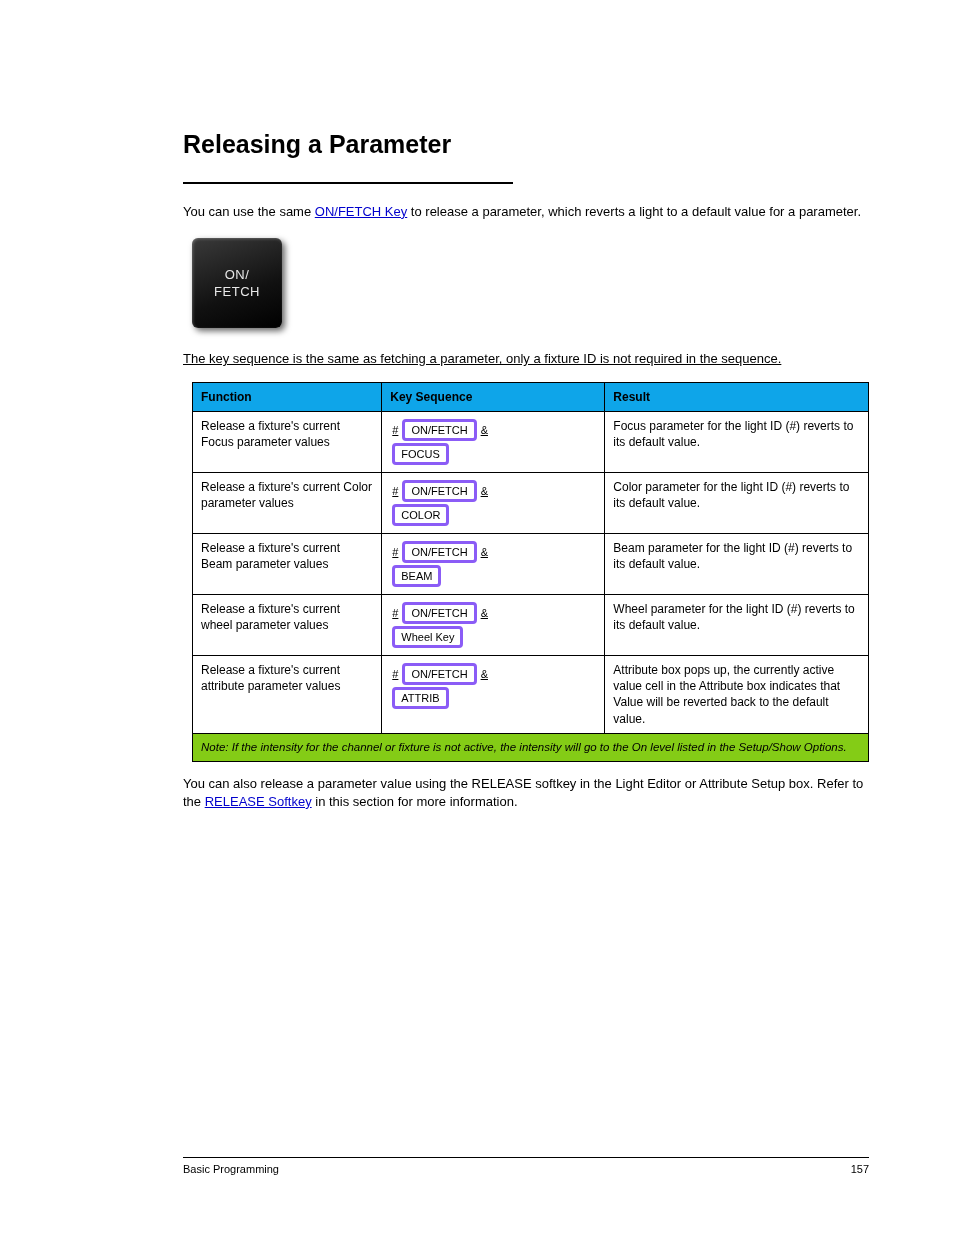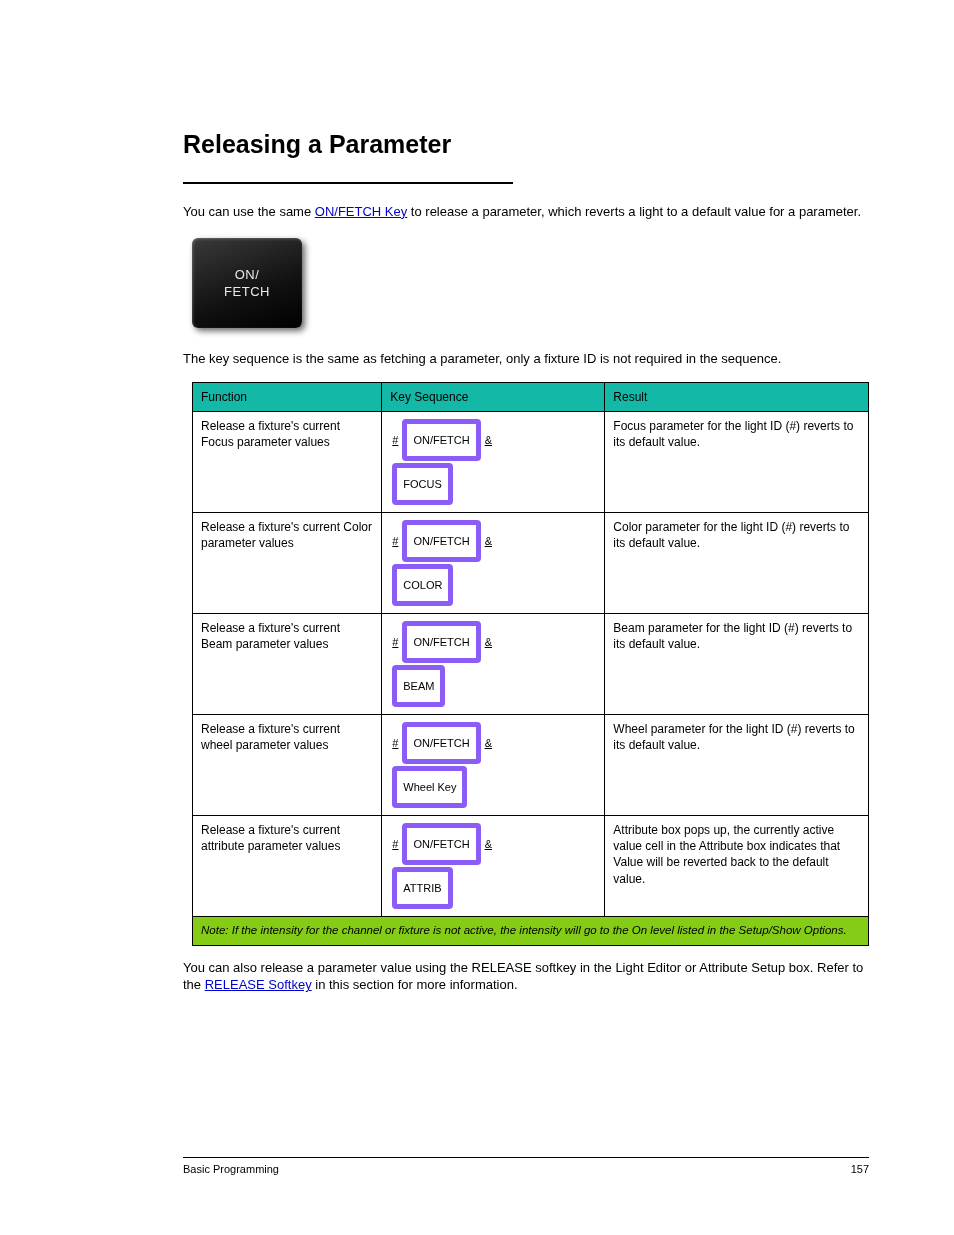--- a/index.html
+++ b/index.html
@@ -29,21 +29,21 @@
     padding-bottom: 20px;
     width: 330px;
   }
   .body-block {
     margin: 10px 85px 0 183px;
     font-size: 13px;
   }
   .link { color: #0000cc; text-decoration: underline; }
   .key-illustration {
     margin: 18px 0 22px 192px;
-    width: 110px; height: 90px;
+    width: 90px; height: 90px;
     background: linear-gradient(160deg,#3a3a3a 0%,#111 60%,#000 100%);
     border-radius: 6px;
     box-shadow: inset 1px 1px 3px rgba(255,255,255,0.25), 3px 3px 6px rgba(0,0,0,0.6);
     color: #e8e8e8;
     font-size: 13px;
     text-align: center;
     display: flex;
     align-items: center;
     justify-content: center;
     white-space: pre-line;
@@ -57,31 +57,31 @@
     width: 100%;
     font-size: 12px;
   }
   .tbl th, .tbl td {
     border: 1px solid #000;
     padding: 6px 8px;
     vertical-align: top;
     text-align: left;
   }
   .tbl th {
-    background: #14b8a6;
-    font-weight: normal;
+    background: #0ea5e9;
+    font-weight: bold;
   }
   .tbl .col-func { width: 28%; }
   .tbl .col-key  { width: 33%; }
   .tbl .col-res  { width: 39%; }
   .cap {
     display: inline-block;
-    border: 5px solid #8b5cf6;
+    border: 3px solid #8b5cf6;
     border-radius: 4px;
-    padding: 8px 6px;
+    padding: 0 6px;
     background: #fff;
     font-size: 11px;
     margin: 1px 2px;
     line-height: 16px;
     white-space: nowrap;
   }
   .underl { text-decoration: underline; font-size: 11px; margin: 0 2px; }
   .keyseq { display: inline; }
   .note-row td {
     background: #84cc16;
@@ -116,21 +116,21 @@
   <div class="body-block">
     <p>
       <span>You can use the same </span><a href="#" class="link">ON/FETCH Key</a><span> to release a parameter, which reverts a light to a default value for a parameter.</span>
     </p>
   </div>
 
   <div class="key-illustration">ON/
 FETCH</div>
 
   <div class="body-block" style="margin-top:0;">
-    <p style="margin-top:0;">The key sequence is the same as fetching a parameter, only a fixture ID is not required in the sequence.</p>
+    <p style="margin-top:0;text-decoration:underline;">The key sequence is the same as fetching a parameter, only a fixture ID is not required in the sequence.</p>
   </div>
 
   <div class="table-wrap">
     <table class="tbl">
       <thead>
         <tr>
           <th class="col-func">Function</th>
           <th class="col-key">Key Sequence</th>
           <th class="col-res">Result</th>
         </tr>

